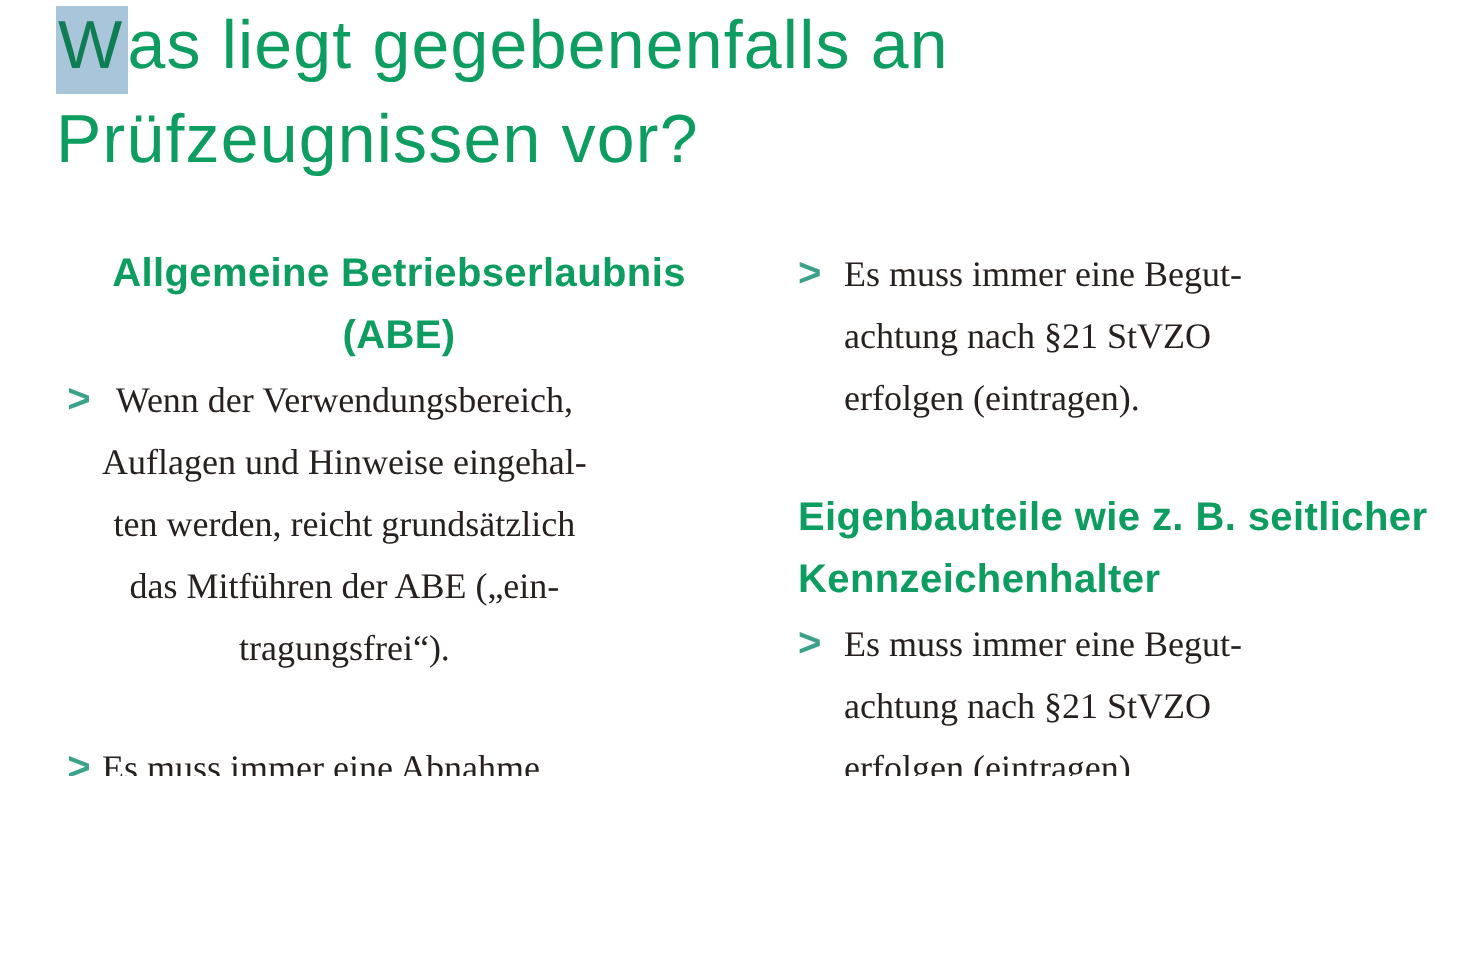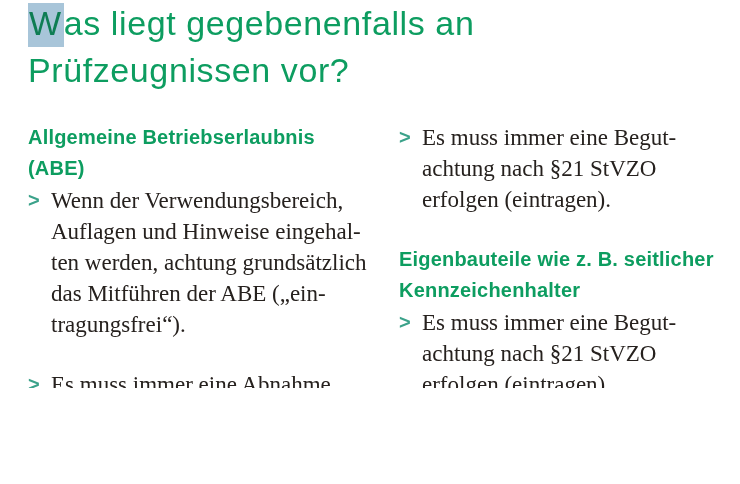--- a/index.html
+++ b/index.html
@@ -34,20 +34,21 @@
   }
   .columns {
     position: absolute;
     left: 28px;
     top: 122px;
     display: flex;
   }
   .col-left {
     width: 343px;
     margin-right: 28px;
+    text-align: center;
   }
   .col-right {
     width: 335px;
   }
   .sec + .sec {
     margin-top: 29px;
   }
   .sec-heading {
     margin: 0 0 1px 0;
     font-family: "Liberation Sans", sans-serif;
@@ -66,21 +67,21 @@
     flex: none;
     width: 23px;
     font-family: "Liberation Sans", sans-serif;
     font-weight: 700;
     font-size: 20px;
     line-height: 31px;
     color: #3ba28a;
   }
   .bullet .bullet-text {
     font-family: "Liberation Serif", serif;
-    font-size: 23px;
+    font-size: 18px;
     line-height: 31px;
     color: #26211e;
     white-space: pre-line;
   }
 </style>
 </head>
 <body>
 
 <div class="page">
 
@@ -91,21 +92,21 @@
 
     <div class="col-left">
 
       <section class="sec">
         <h2 class="sec-heading">Allgemeine Betriebserlaubnis
 (ABE)</h2>
         <div class="bullet">
           <span class="marker">&gt;</span>
           <span class="bullet-text">Wenn der Verwendungsbereich,
 Auflagen und Hinweise eingehal-
-ten werden, achtung grundsätzlich
+ten werden, reicht grundsätzlich
 das Mitführen der ABE („ein-
 tragungsfrei“).</span>
         </div>
       </section>
 
       <section class="sec">
         <div class="bullet">
           <span class="marker">&gt;</span>
           <span class="bullet-text">Es muss immer eine Abnahme
 nach §36.3 StVZO erfolgen.</span>

